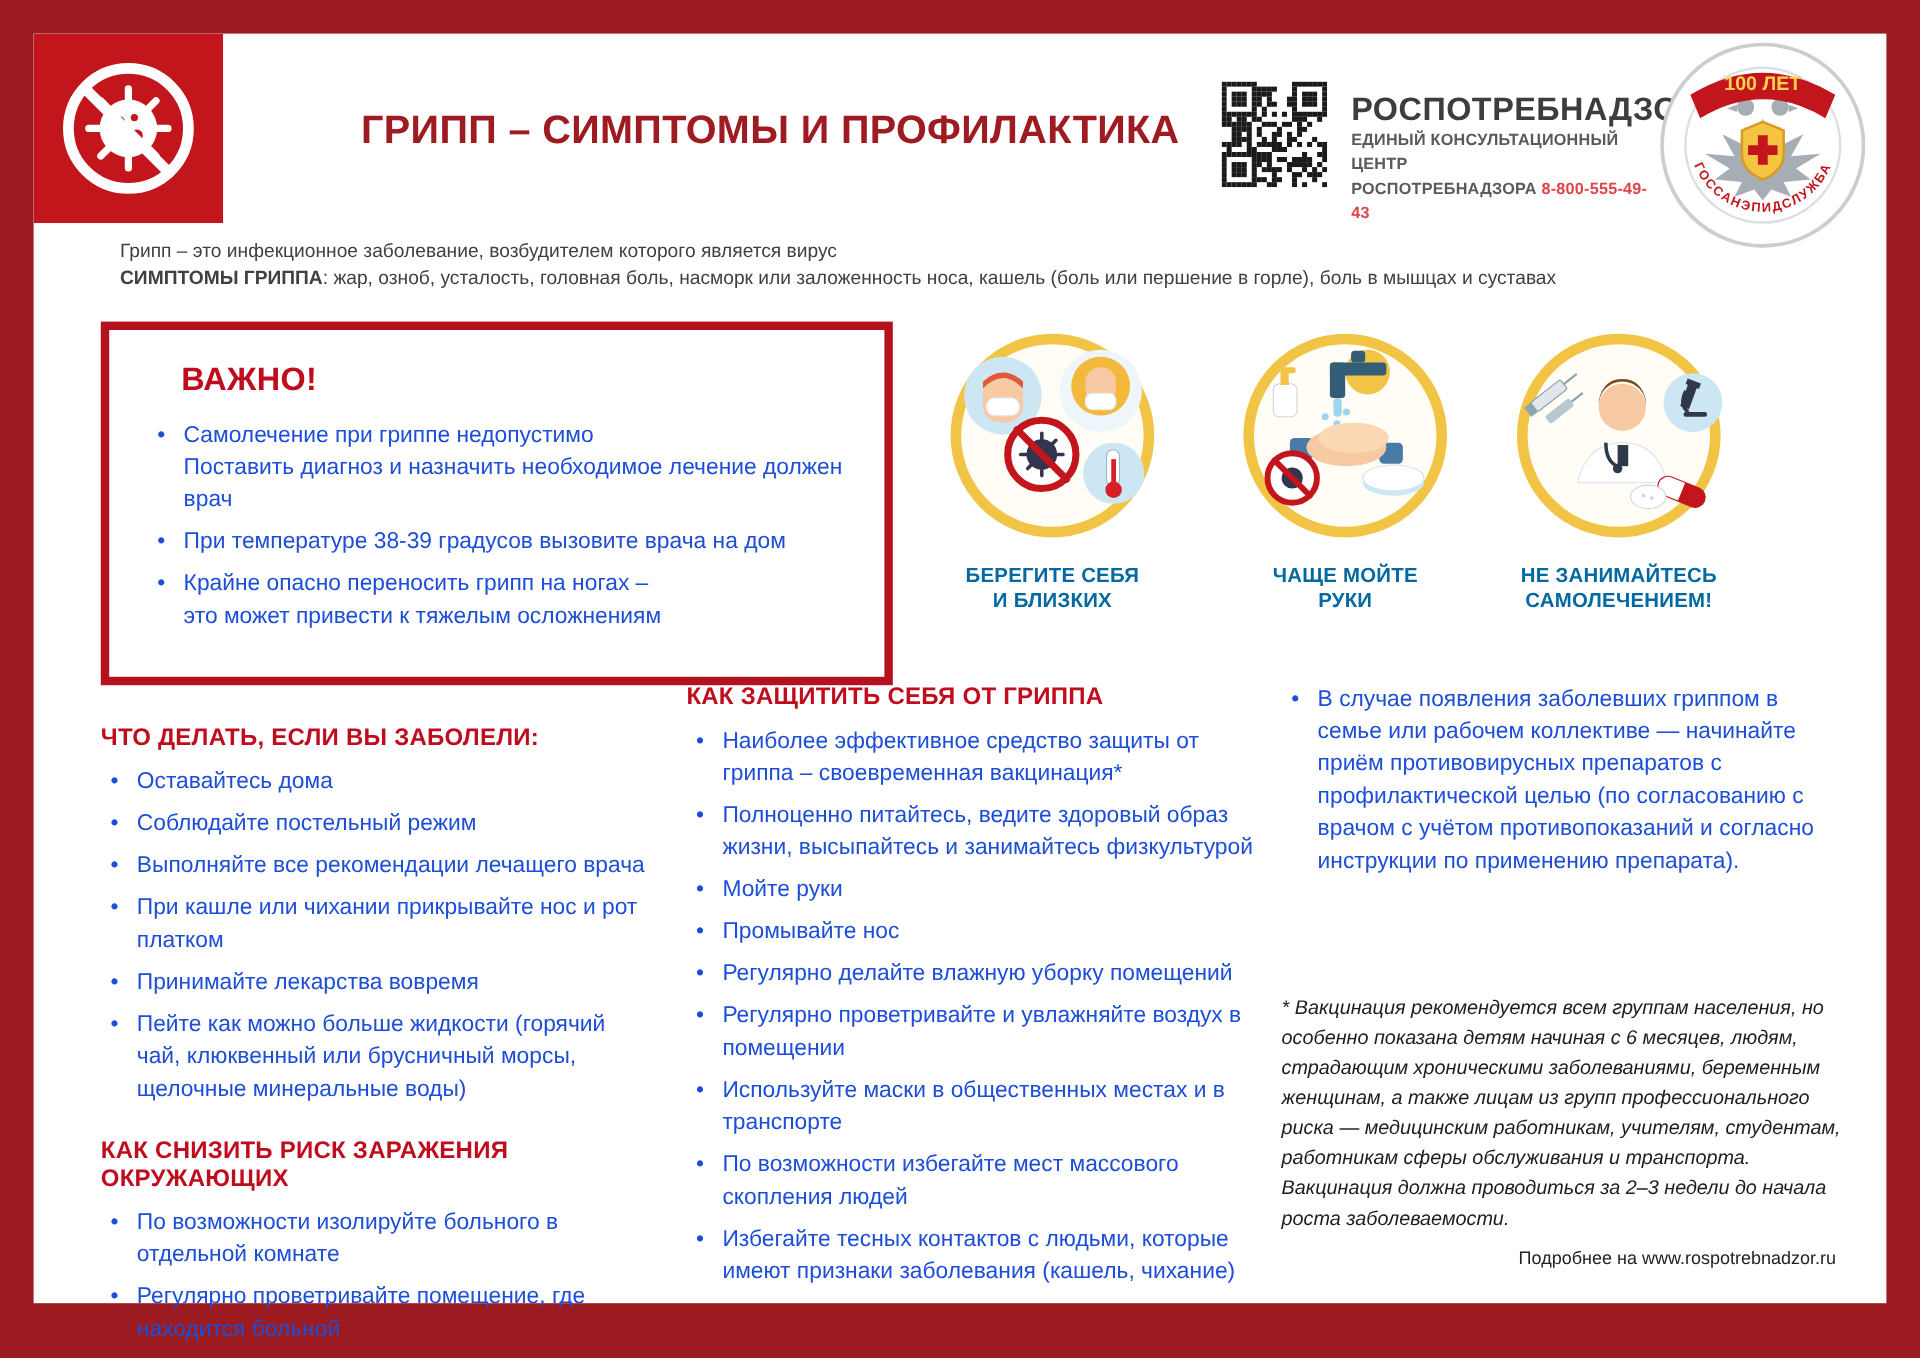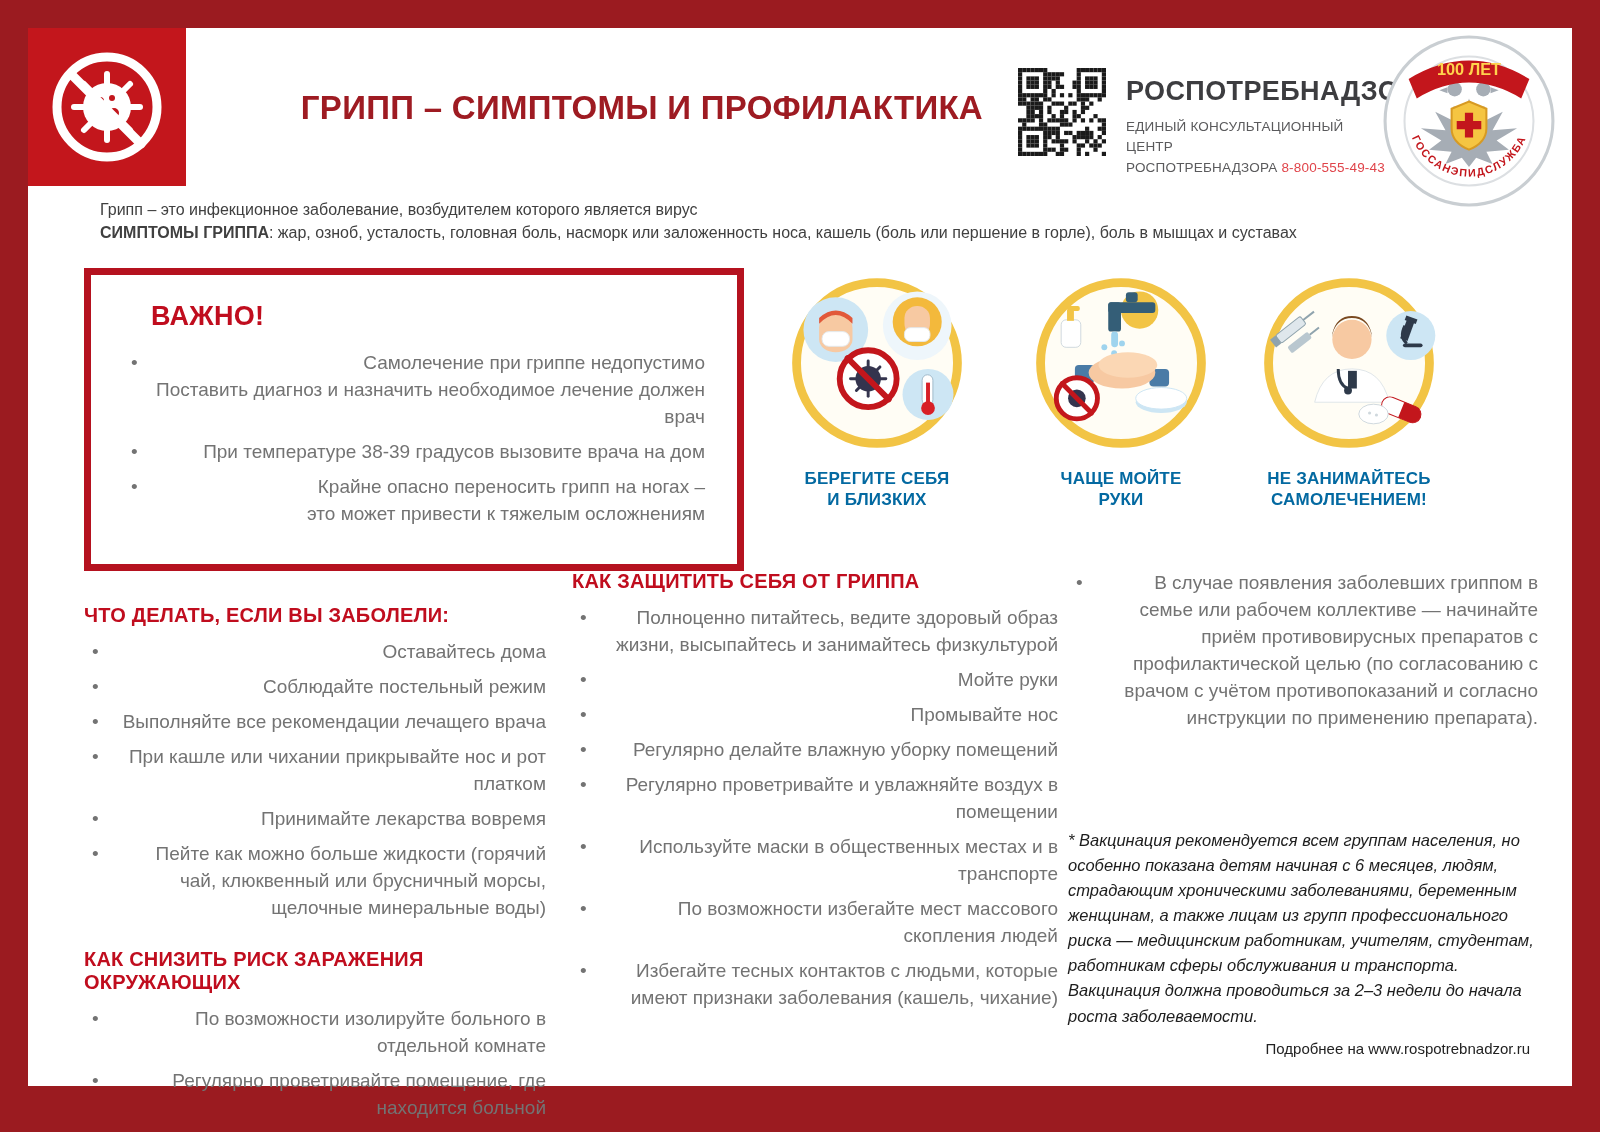--- a/index.html
+++ b/index.html
@@ -22,39 +22,39 @@
     font-size:33px;font-weight:bold;color:#9e1b22;letter-spacing:.3px;line-height:1.1;
   }
 
   .qr{
     position:absolute;left:990px;top:40px;width:88px;height:88px;background:#fff;
   }
   .qr svg{width:88px;height:88px;display:block;}
 
   .agency{position:absolute;left:1098px;top:48px;width:260px;}
   .agency-name{font-size:27px;font-weight:bold;color:#3d3d40;letter-spacing:.4px;}
-  .agency-sub{margin-top:10px;font-size:13.5px;font-weight:normal;color:#5a5a5c;line-height:1.5;letter-spacing:.2px;}
+  .agency-sub{font-size:13.5px;font-weight:bold;color:#5a5a5c;line-height:1.5;letter-spacing:.2px;}
   .agency-sub .phone{color:#e0444a;}
 
   .emblem{position:absolute;left:1354px;top:6px;width:174px;height:174px;}
   .emblem svg{width:174px;height:174px;display:block;}
 
   .intro{position:absolute;left:72px;top:170px;width:1400px;font-size:16px;color:#404040;line-height:1.45;}
   .intro .b{font-weight:bold;}
 
   .important{
     position:absolute;left:56px;top:240px;width:660px;box-sizing:border-box;
     border:7px solid #b5121f;padding:26px 32px 28px 32px;background:#fff;
   }
   .important h2{margin:0 0 18px 28px;font-size:27px;color:#c00d1e;letter-spacing:.3px;}
 
   ul.blist{list-style:none;margin:0;padding:0;}
   ul.blist li{
     position:relative;padding-left:30px;font-size:19px;line-height:1.42;
-    color:#737373;margin-bottom:8px;white-space:pre-line;text-align:right;
+    color:#1d4ed8;margin-bottom:8px;white-space:pre-line;
   }
   ul.blist li::before{content:"\2022";position:absolute;left:8px;top:0;}
 
   .fig{position:absolute;top:246px;width:230px;text-align:center;}
   .fig.f1{left:734px;}
   .fig.f2{left:978px;}
   .fig.f3{left:1206px;}
   .fig svg{width:206px;height:178px;display:inline-block;}
   .fig-caption{
     margin-top:12px;font-weight:bold;color:#0369a1;font-size:17px;
@@ -557,20 +557,21 @@
           <li>По возможности изолируйте больного в отдельной комнате</li>
           <li>Регулярно проветривайте помещение, где находится больной</li>
           <li>При уходе за больным используйте маску</li>
         </ul>
     </div>
   </div>
 
   <div class="col col2">
     <h3>КАК ЗАЩИТИТЬ СЕБЯ ОТ ГРИППА</h3>
     <ul class="blist">
+        <li>Наиболее эффективное средство защиты от гриппа – своевременная вакцинация*</li>
         <li>Полноценно питайтесь, ведите здоровый образ жизни, высыпайтесь и занимайтесь физкультурой</li>
         <li>Мойте руки</li>
         <li>Промывайте нос</li>
         <li>Регулярно делайте влажную уборку помещений</li>
         <li>Регулярно проветривайте и увлажняйте воздух в помещении</li>
         <li>Используйте маски в общественных местах и в транспорте</li>
         <li>По возможности избегайте мест массового скопления людей</li>
         <li>Избегайте тесных контактов с людьми, которые имеют признаки заболевания (кашель, чихание)</li>
       </ul>
   </div>

